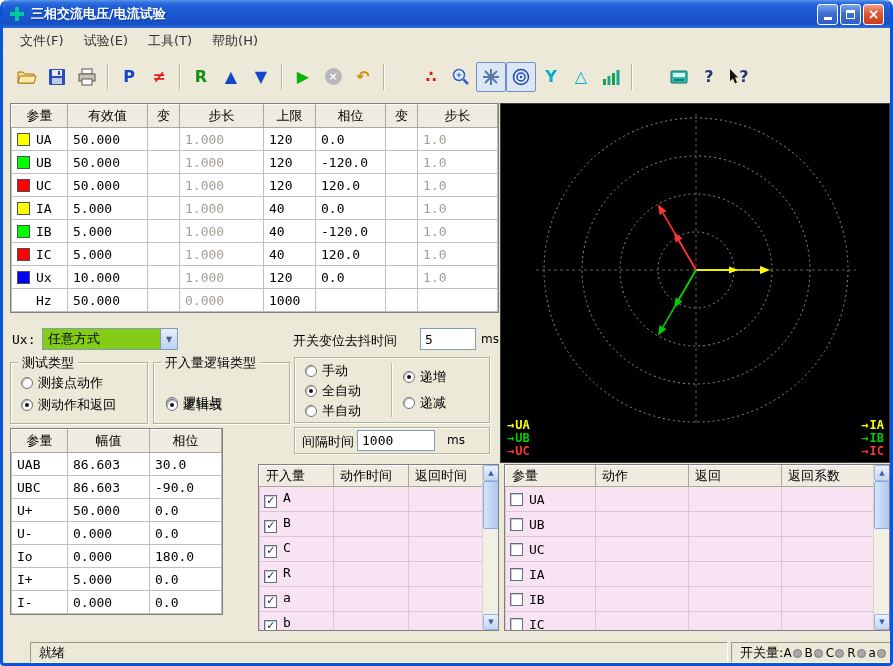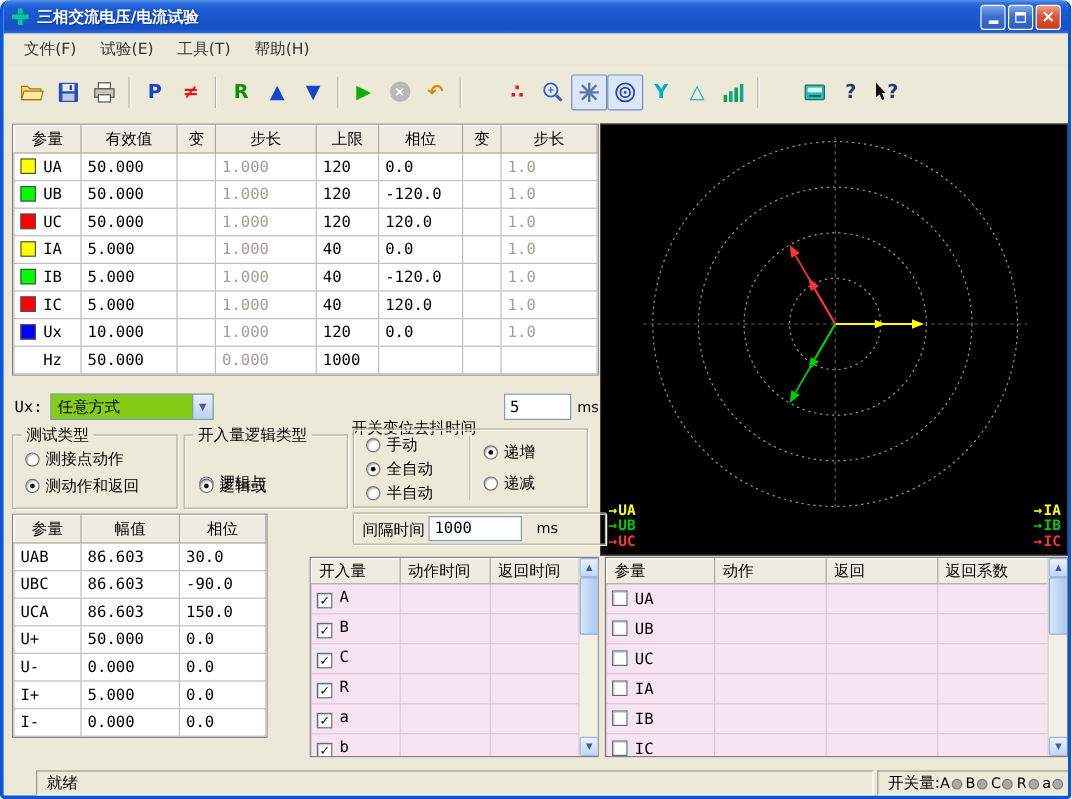--- a/index.html
+++ b/index.html
@@ -76,32 +76,32 @@
 
   
   .ux-row { position: absolute; left: 4px; top: 230px; width: 486px; height: 24px; font-size: 13px; }
   .ux-label { position: absolute; left: 2px; top: 4px; font-family: "DejaVu Sans Mono", monospace; }
   .combo { position: absolute; left: 32px; top: 0; width: 136px; height: 22px; background: #84cc16;
     border: 1px solid #7F9DB9; display: flex; align-items: center; }
   .combo-text { flex: 1; padding-left: 5px; font-size: 13px; }
   .combo-btn { width: 17px; height: 100%; background: linear-gradient(#E6EEFB, #BBD2F1);
     border-left: 1px solid #7F9DB9; display: flex; align-items: center; justify-content: center;
     font-size: 8px; color: #4D6185; }
-  .debounce-label { position: absolute; left: 283px; top: 20px; }
+  .debounce-label { position: absolute; left: 283px; top: 4px; }
   .tbox { border: 1px solid #7F9DB9; background: #fff; font: 13px "DejaVu Sans Mono", monospace; padding: 2px 4px; }
   .debounce-input { position: absolute; left: 410px; top: 0; width: 56px; height: 22px; }
   .ms1 { position: absolute; left: 471px; top: 4px; font-size: 12px; }
 
   
   .box { position: absolute; border: 1px solid #B4B09A; box-shadow: 1px 1px 0 #fff, inset 1px 1px 0 #fff; }
   .box-title { position: absolute; top: -9px; left: 7px; background: #ECE9D8; padding: 0 4px; font-size: 13px; }
   .box-test  { left: 4px;   top: 264px; width: 138px; height: 62px; }
   .box-logic { left: 147px; top: 264px; width: 137px; height: 62px; }
   .box-mode  { left: 288px; top: 259px; width: 196px; height: 66px; }
-  .box-interval { left: 288px; top: 329px; width: 211px; height: 27px; }
+  .box-interval { left: 288px; top: 329px; width: 196px; height: 27px; }
   .radio { position: absolute; display: flex; align-items: center; gap: 5px; font-size: 13px; white-space: nowrap; }
   .rb { width: 12px; height: 12px; border-radius: 50%; background: #fff; border: 1px solid #707070;
     box-shadow: inset 1px 1px 1px #B8B8B8; position: relative; flex: none; }
   .rb.on::after { content: ""; position: absolute; left: 3px; top: 3px; width: 4px; height: 4px; border-radius: 50%; background: #141414; }
   .vline { position: absolute; left: 96px; top: 5px; bottom: 5px; border-left: 1px solid #BFBBA5; border-right: 1px solid #fff; }
   .int-label { position: absolute; left: 7px; top: 5px; font-size: 13px; }
   .int-input { position: absolute; left: 62px; top: 2px; width: 78px; height: 21px; }
   .int-ms { position: absolute; left: 152px; top: 5px; font-size: 12px; }
 
   
@@ -523,33 +523,33 @@
               <td>UAB</td>
               <td>86.603</td>
               <td>30.0</td>
             </tr>
         <tr>
               <td>UBC</td>
               <td>86.603</td>
               <td>-90.0</td>
             </tr>
         <tr>
-              <td>UCA</td>
-              <td>86.603</td>
-              <td>150.0</td>
-            </tr>
-        <tr>
               <td>U+</td>
               <td>50.000</td>
               <td>0.0</td>
             </tr>
         <tr>
               <td>U-</td>
               <td>0.000</td>
               <td>0.0</td>
+            </tr>
+        <tr>
+              <td>Io</td>
+              <td>0.000</td>
+              <td>180.0</td>
             </tr>
         <tr>
               <td>I+</td>
               <td>5.000</td>
               <td>0.0</td>
             </tr>
         <tr>
               <td>I-</td>
               <td>0.000</td>
               <td>0.0</td>

